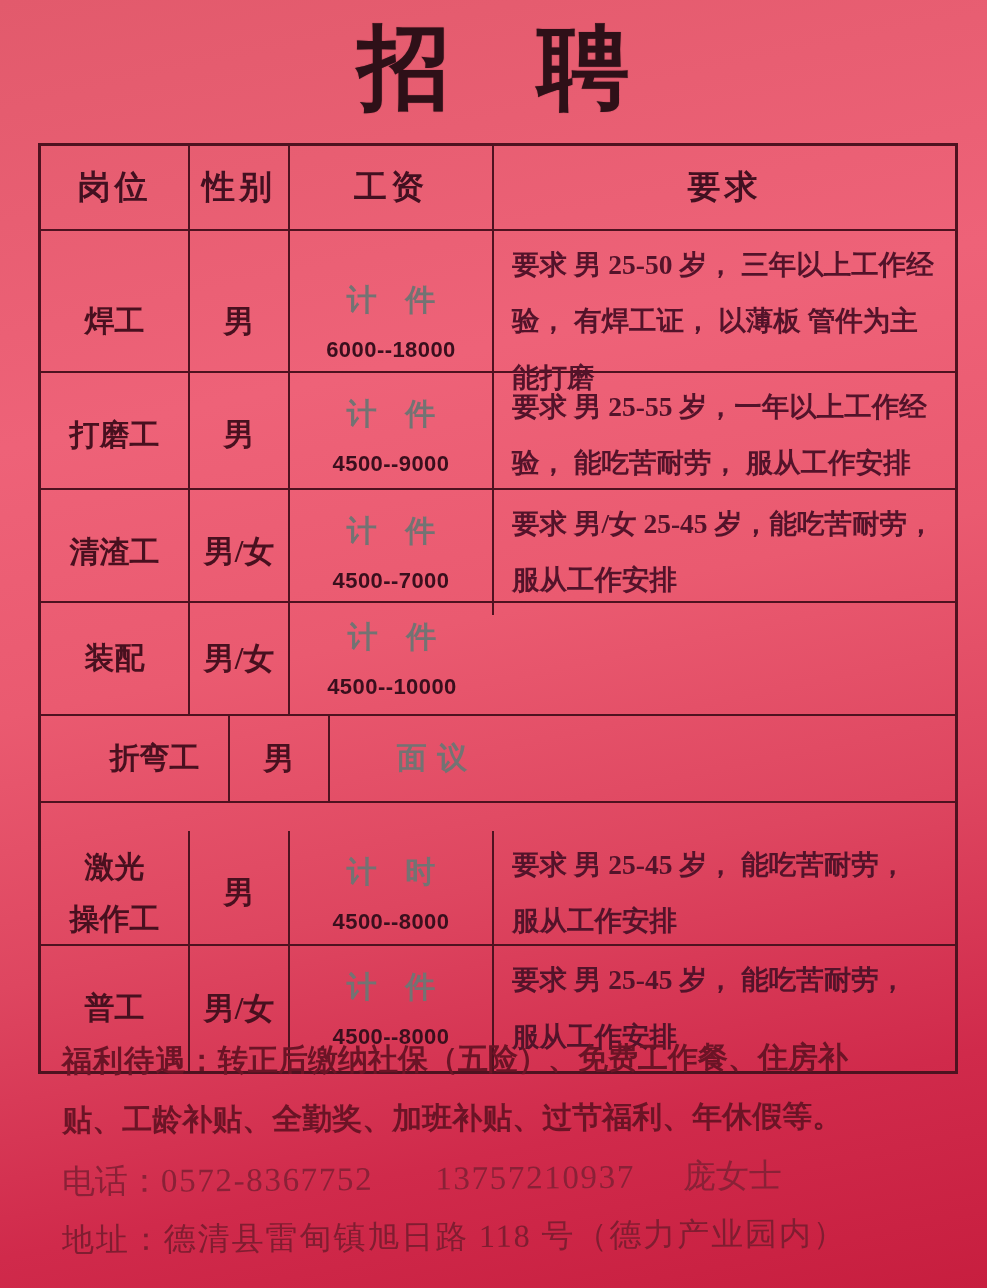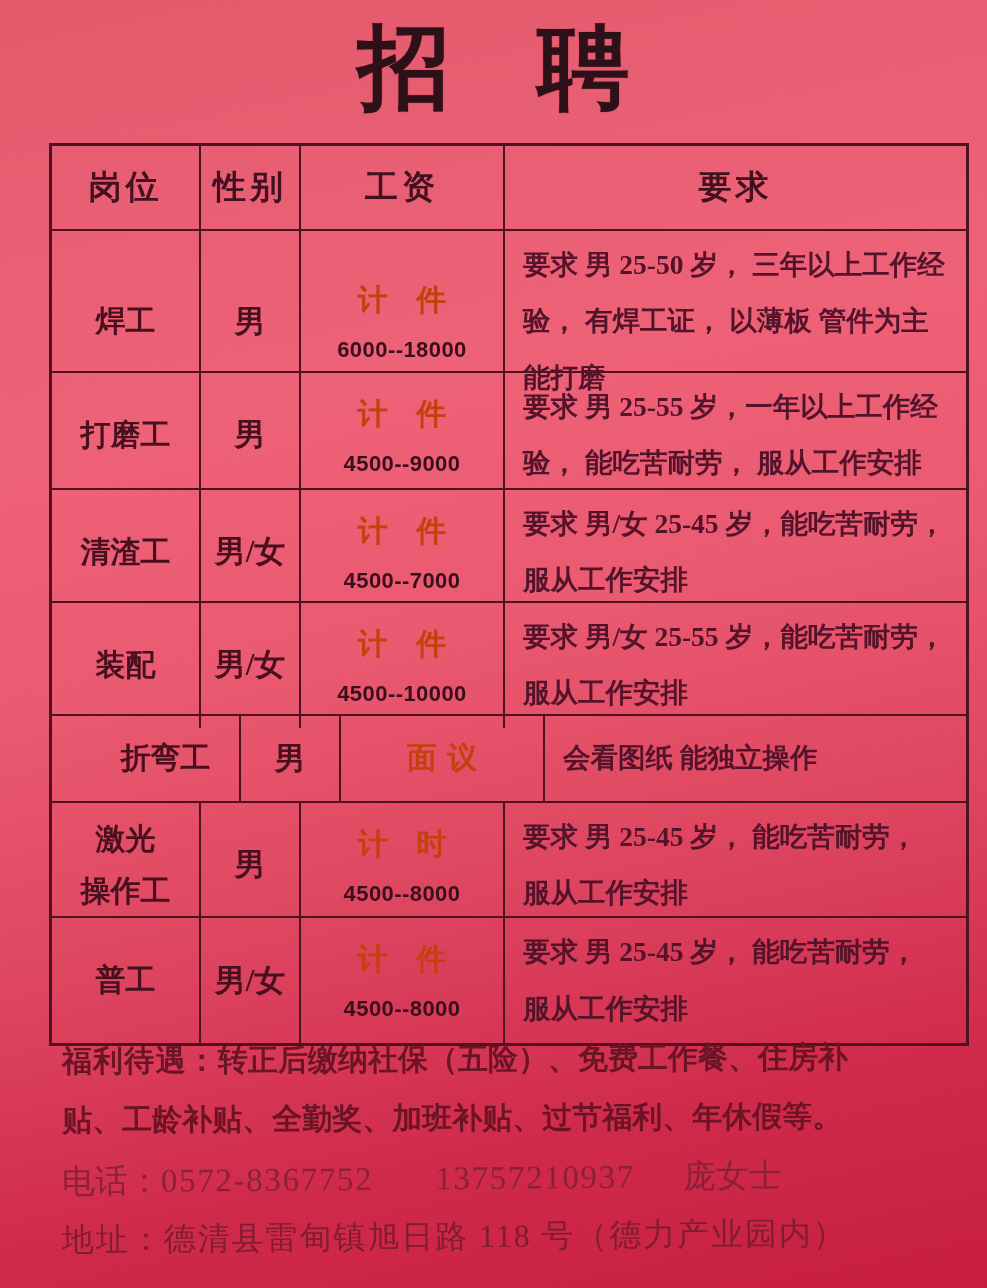--- a/index.html
+++ b/index.html
@@ -22,21 +22,21 @@
     font-weight: bold;
     color: #2e1018;
     letter-spacing: 0.95em;
     padding-left: 0.95em;
     text-shadow: 0 0 1px rgba(40,10,16,.6);
   }
 
   
   .jobs-table {
     position: absolute;
-    left: 49px; top: 143px;
+    left: 38px; top: 143px;
     width: 920px;
     border: 3px solid #4e1220;
   }
   .row {
     display: grid;
     grid-template-columns: 149px 100px 204px 1fr;
     border-bottom: 2px solid #4e1220;
   }
   .row:last-child { border-bottom: none; }
   .cell {
@@ -47,21 +47,21 @@
     color: #48101f;
   }
   .cell:last-child { border-right: none; }
 
   .hr { height: 85px; }
   .r1 { height: 142px; }
   .r2 { height: 117px; }
   .r3 { height: 113px; }
   .r4 { height: 113px; }
   .r5 { height: 87px; padding-left: 40px; }
-  .r6 { height: 115px; }
+  .r6 { height: 115px; margin-top: 28px; }
   .r7 { height: 125px; }
 
   .head-cell {
     font-size: 33px;
     font-weight: bold;
     color: #421020;
     letter-spacing: 0.12em;
   }
   .pos {
     font-size: 30px;
@@ -73,21 +73,21 @@
   .gen {
     font-size: 31px;
     font-weight: bold;
   }
   .sal { flex-direction: column; gap: 16px; }
   .sal-type {
     font-size: 30px;
     font-weight: bold;
     letter-spacing: 0.35em;
     text-indent: 0.35em;
-    color: #c2410c;
+    color: #737373;
   }
   .sal-type:empty, .sal-range:empty { display: none; }
   .sal-range {
     font-family: "Liberation Sans", sans-serif;
     font-size: 22px;
     font-weight: 700;
     color: #3a0f1d;
     letter-spacing: 0.02em;
   }
   .r5 .sal { gap: 0; }
@@ -181,31 +181,29 @@
       <div class="cell req">要求 男/女 25-45 岁，能吃苦耐劳， 服从工作安排</div>
     </div>
 
     <div class="row r4">
       <div class="cell pos">装配</div>
       <div class="cell gen">男/女</div>
       <div class="cell sal">
         <div class="sal-type">计 件</div>
         <div class="sal-range">4500--10000</div>
       </div>
-      <div class="cell req">要求 男/女 25-55 岁，能吃苦耐劳， 服从工作安排</div>
     </div>
 
     <div class="row r5">
       <div class="cell pos">折弯工</div>
       <div class="cell gen">男</div>
       <div class="cell sal">
         <div class="sal-type">面议</div>
 
       </div>
-      <div class="cell req">会看图纸 能独立操作</div>
     </div>
 
     <div class="row r6">
       <div class="cell pos">激光
 操作工</div>
       <div class="cell gen">男</div>
       <div class="cell sal">
         <div class="sal-type">计 时</div>
         <div class="sal-range">4500--8000</div>
       </div>

